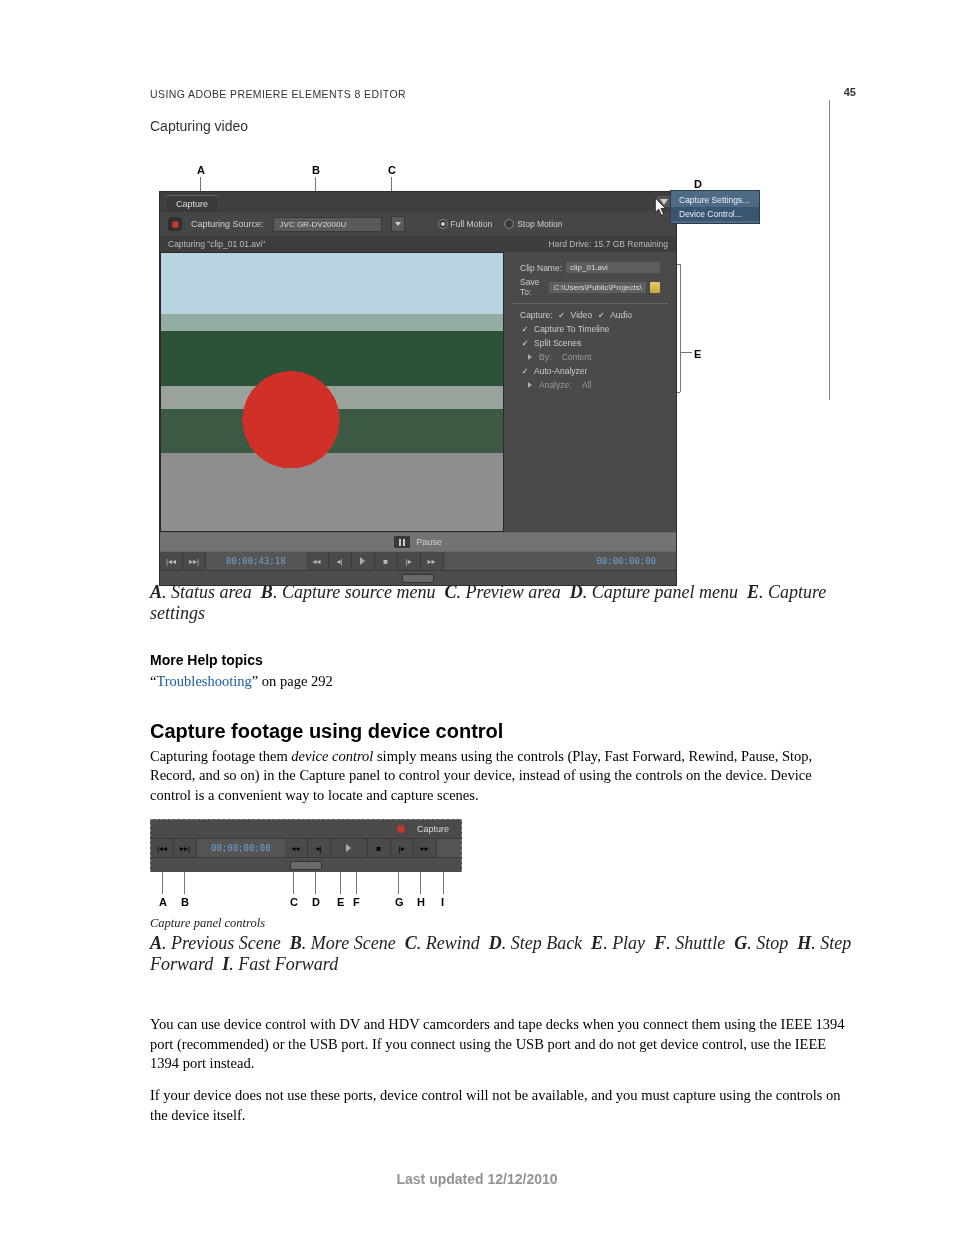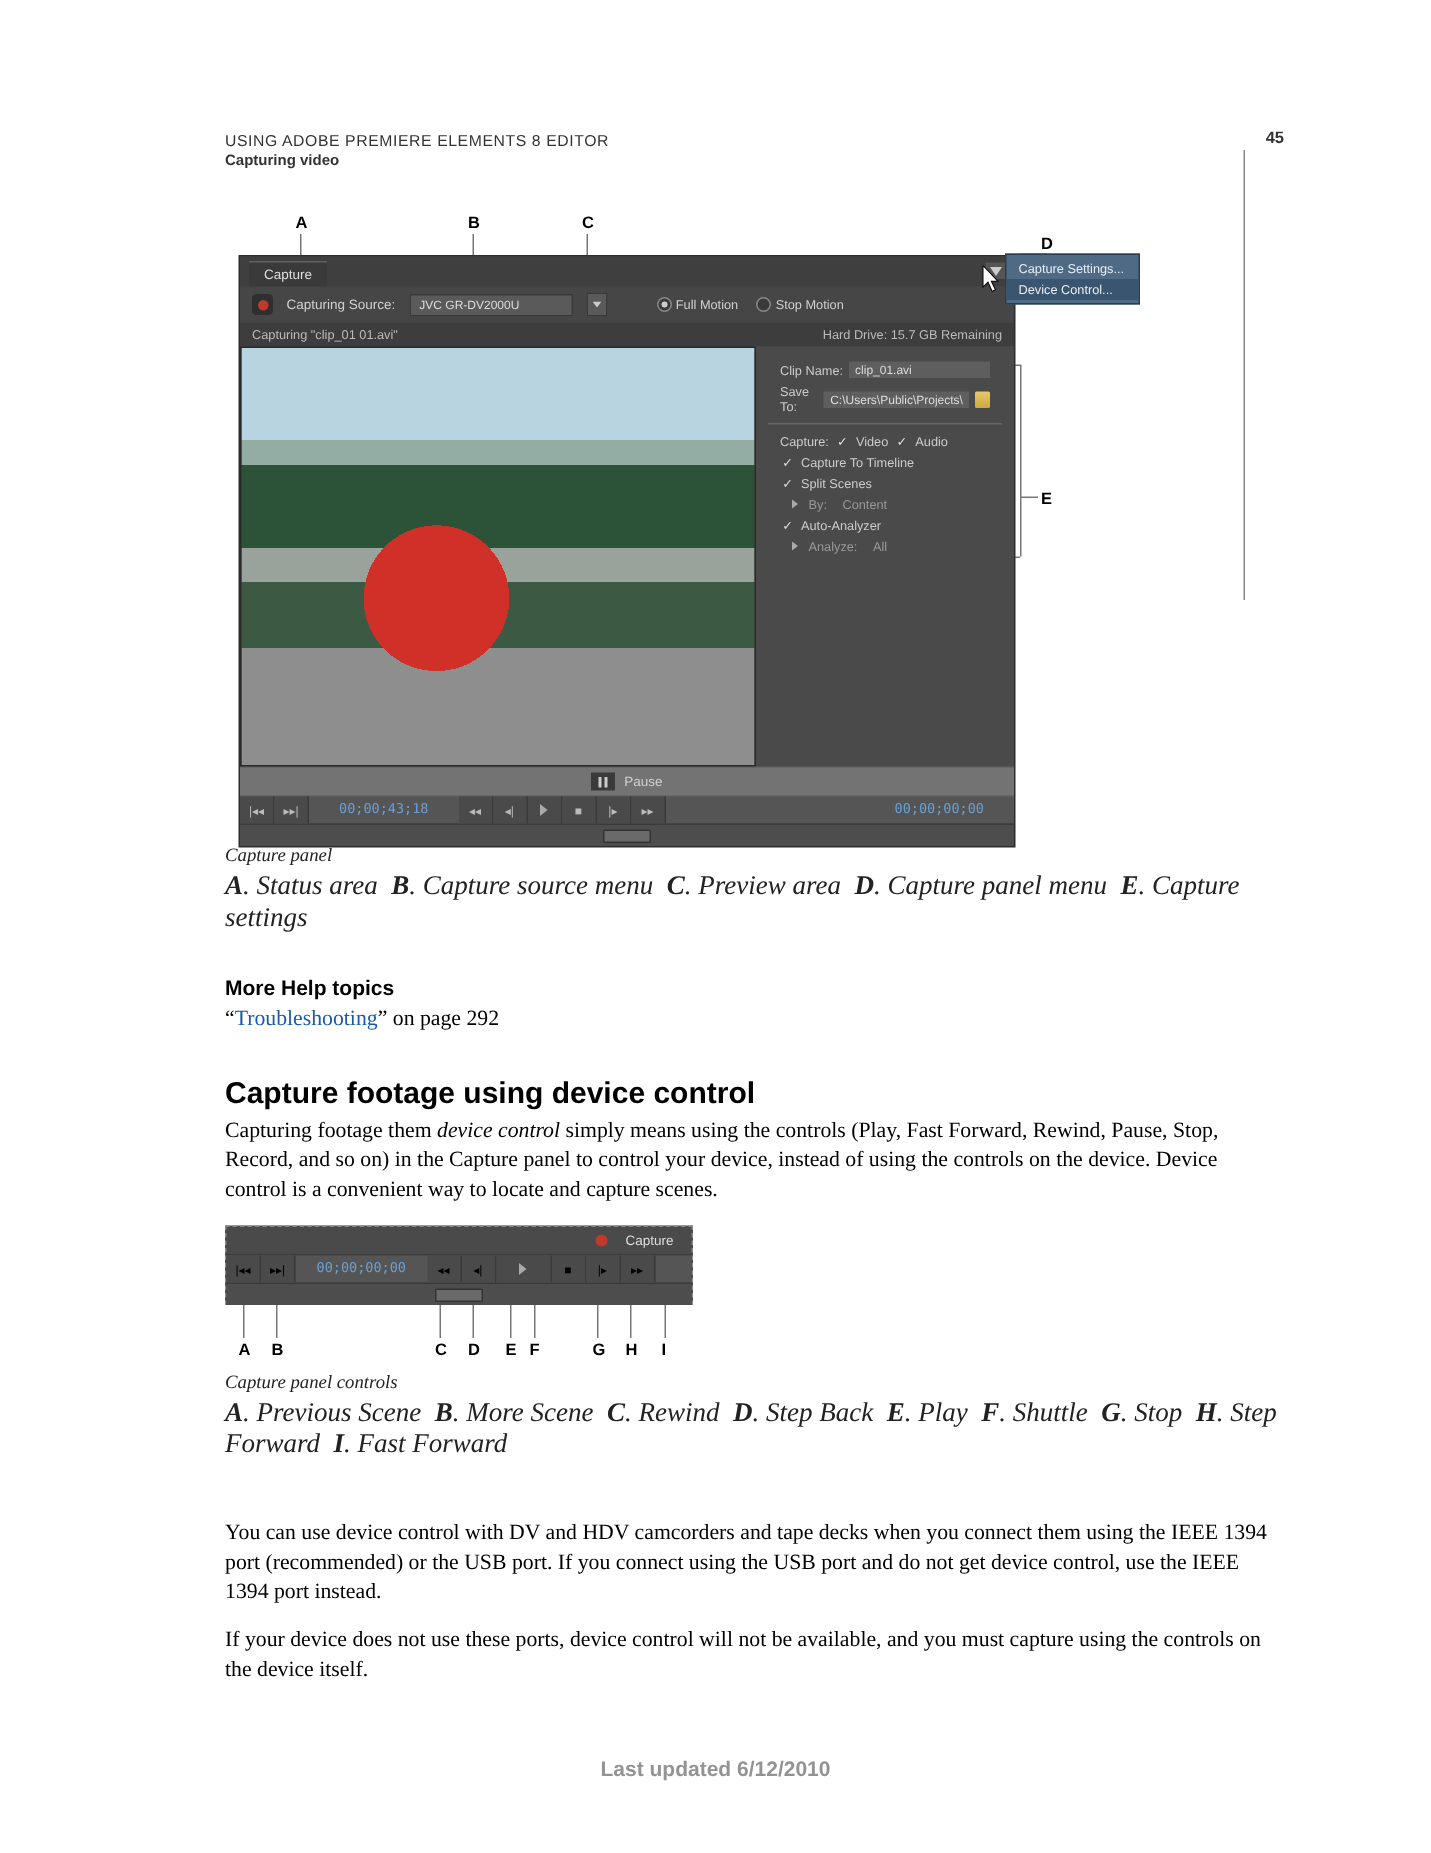--- a/index.html
+++ b/index.html
@@ -17,24 +17,24 @@
     padding: 88px 100px 0 150px;
   }
   .header-line {
     font-family: "Myriad Pro", Arial, Helvetica, sans-serif;
     font-size: 10.5px;
     letter-spacing: 0.4px;
     color: #333;
   }
   .header-sub {
     font-family: "Myriad Pro", Arial, Helvetica, sans-serif;
-    font-size: 10px;
-    font-weight: 700;
+    font-size: 14px;
+    font-weight: 400;
     color: #333;
-    margin-top: 2px;
+    margin-top: 18px;
   }
   .page-number {
     position: absolute;
     top: 86px;
     right: 98px;
     font-family: "Myriad Pro", Arial, Helvetica, sans-serif;
     font-size: 11px;
     font-weight: 700;
     color: #333;
   }
@@ -478,21 +478,20 @@
 
       <div class="flyout">
         <div class="flyout-item">Capture Settings...</div>
         <div class="flyout-item hover">Device Control...</div>
       </div>
       <svg class="cursor-svg" width="16" height="20" viewBox="0 0 12 18">
         <path d="M0 0 L0 13 L3 10 L5.5 15.5 L7.5 14.5 L5 9.5 L9 9.5 Z"></path>
       </svg>
     </div>
 
-    <div class="fig-caption">Capture panel</div>
     <div class="fig-key">
       <b>A</b>. <span>Status area</span>&nbsp;
       <b>B</b>. <span>Capture source menu</span>&nbsp;
       <b>C</b>. <span>Preview area</span>&nbsp;
       <b>D</b>. <span>Capture panel menu</span>&nbsp;
       <b>E</b>. <span>Capture settings</span>
     </div>
 
     <div class="h3-sans">More Help topics</div>
     <div class="body-text">
@@ -560,14 +559,14 @@
       <b>G</b>. <span>Stop</span>&nbsp;
       <b>H</b>. <span>Step Forward</span>&nbsp;
       <b>I</b>. <span>Fast Forward</span>
     </div>
 
     <div class="body-text" style="margin-top:40px">You can use device control with DV and HDV camcorders and tape decks when you connect them using the IEEE 1394 port (recommended) or the USB port. If you connect using the USB port and do not get device control, use the IEEE 1394 port instead.</div>
     <div class="body-text" style="margin-top:12px">If your device does not use these ports, device control will not be available, and you must capture using the controls on the device itself.</div>
 
   </div>
 
-  <div class="footer">Last updated 6/12/2010</div>
+  <div class="footer">Last updated 12/12/2010</div>
 </div>
 
 </body></html>

